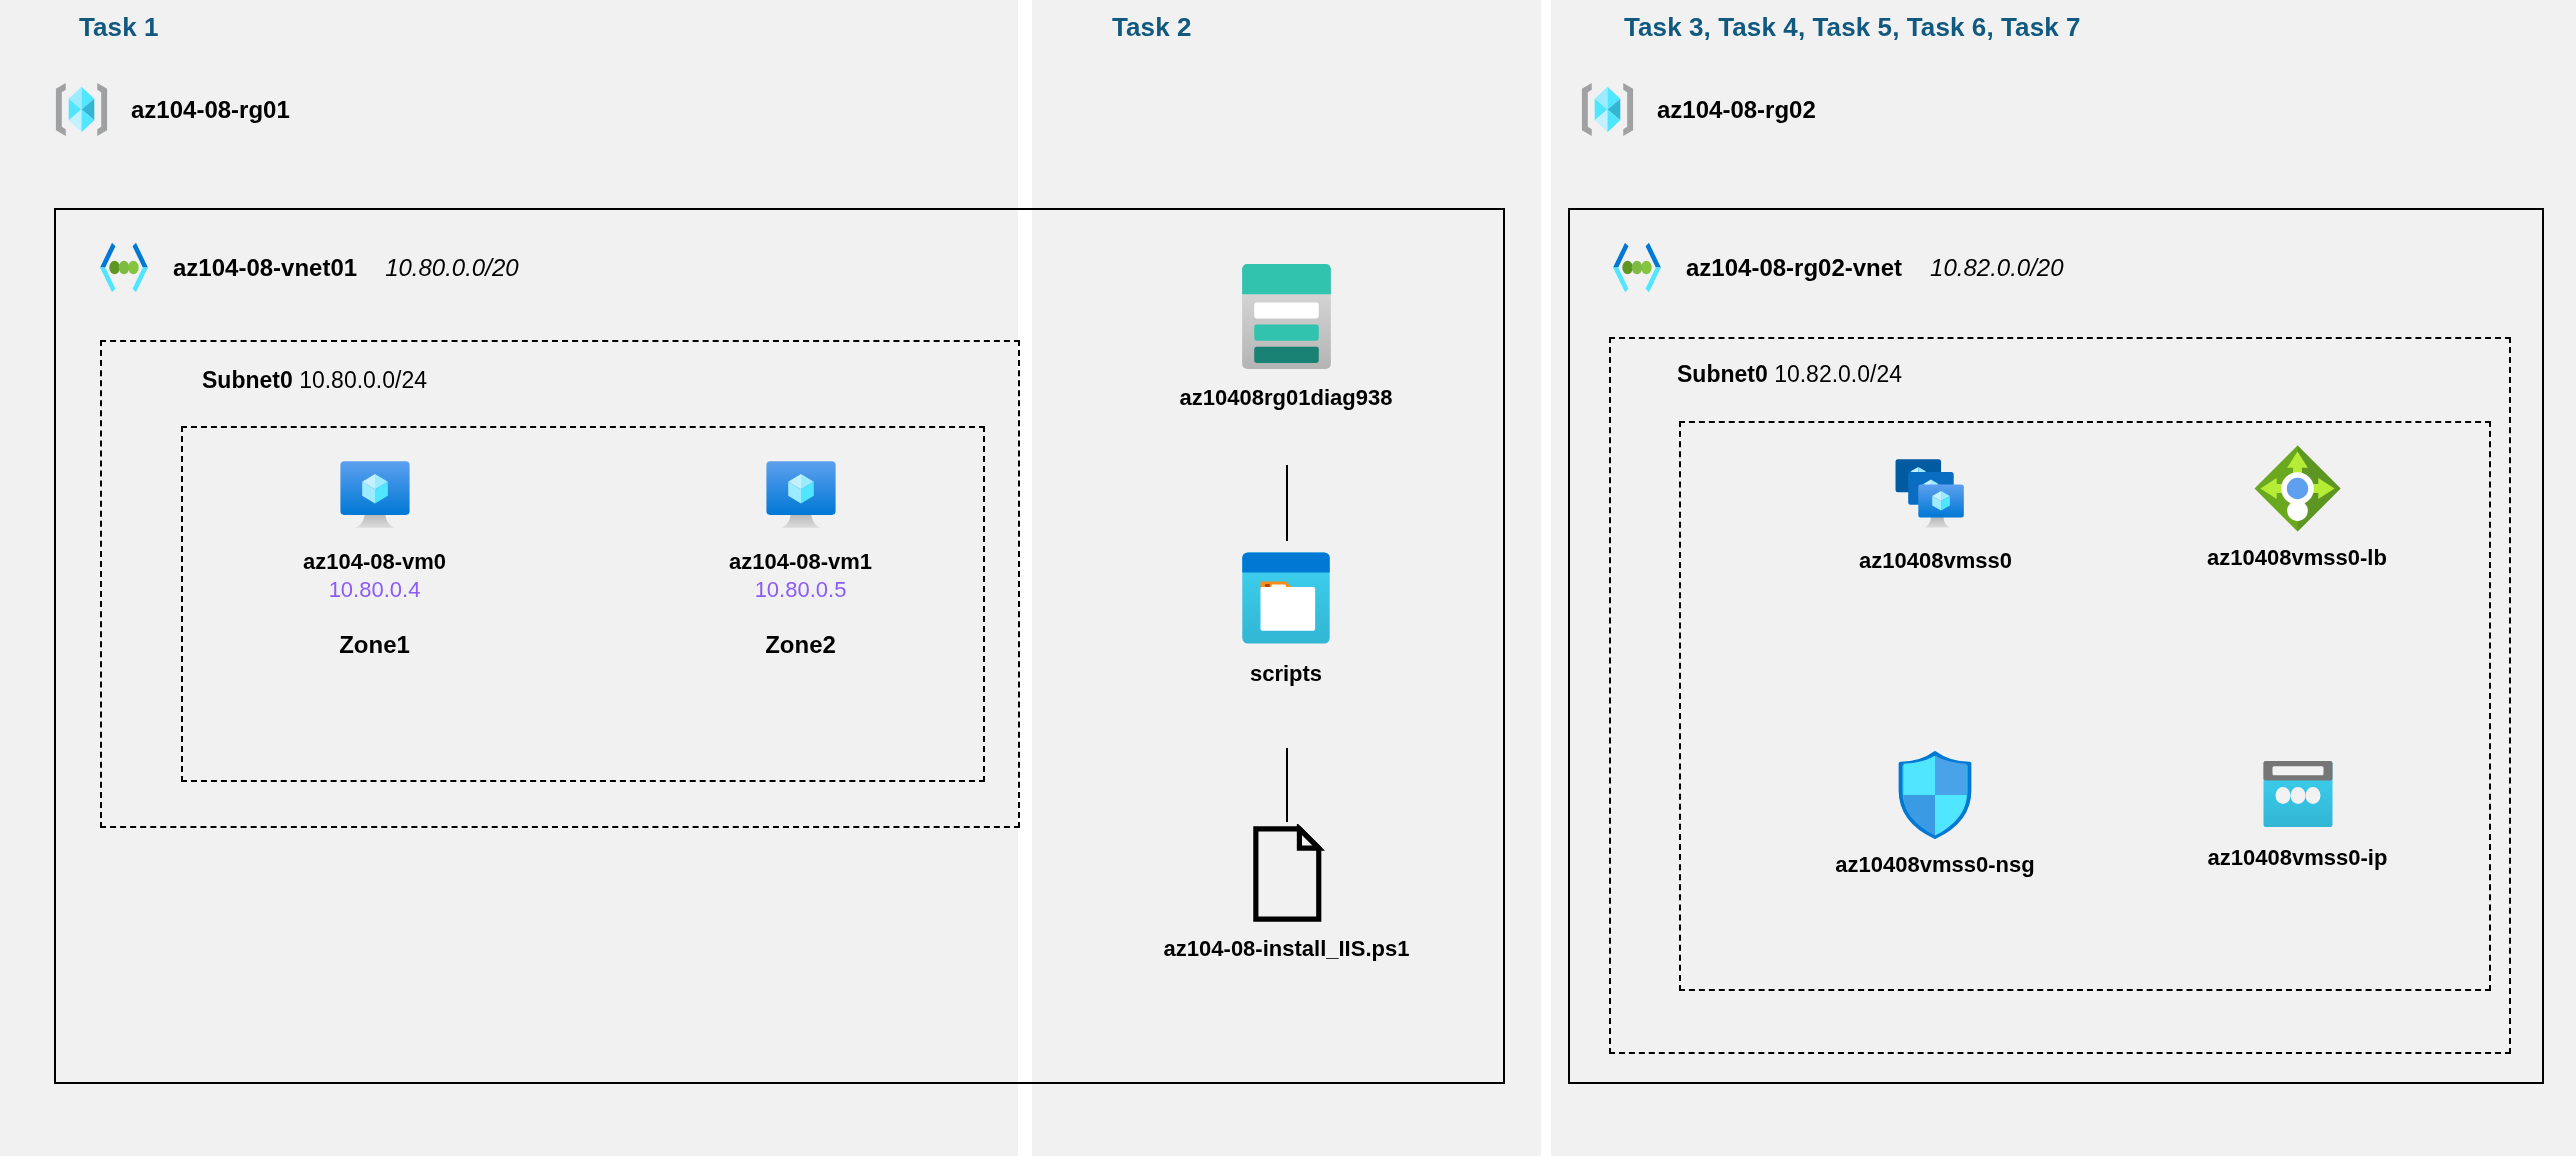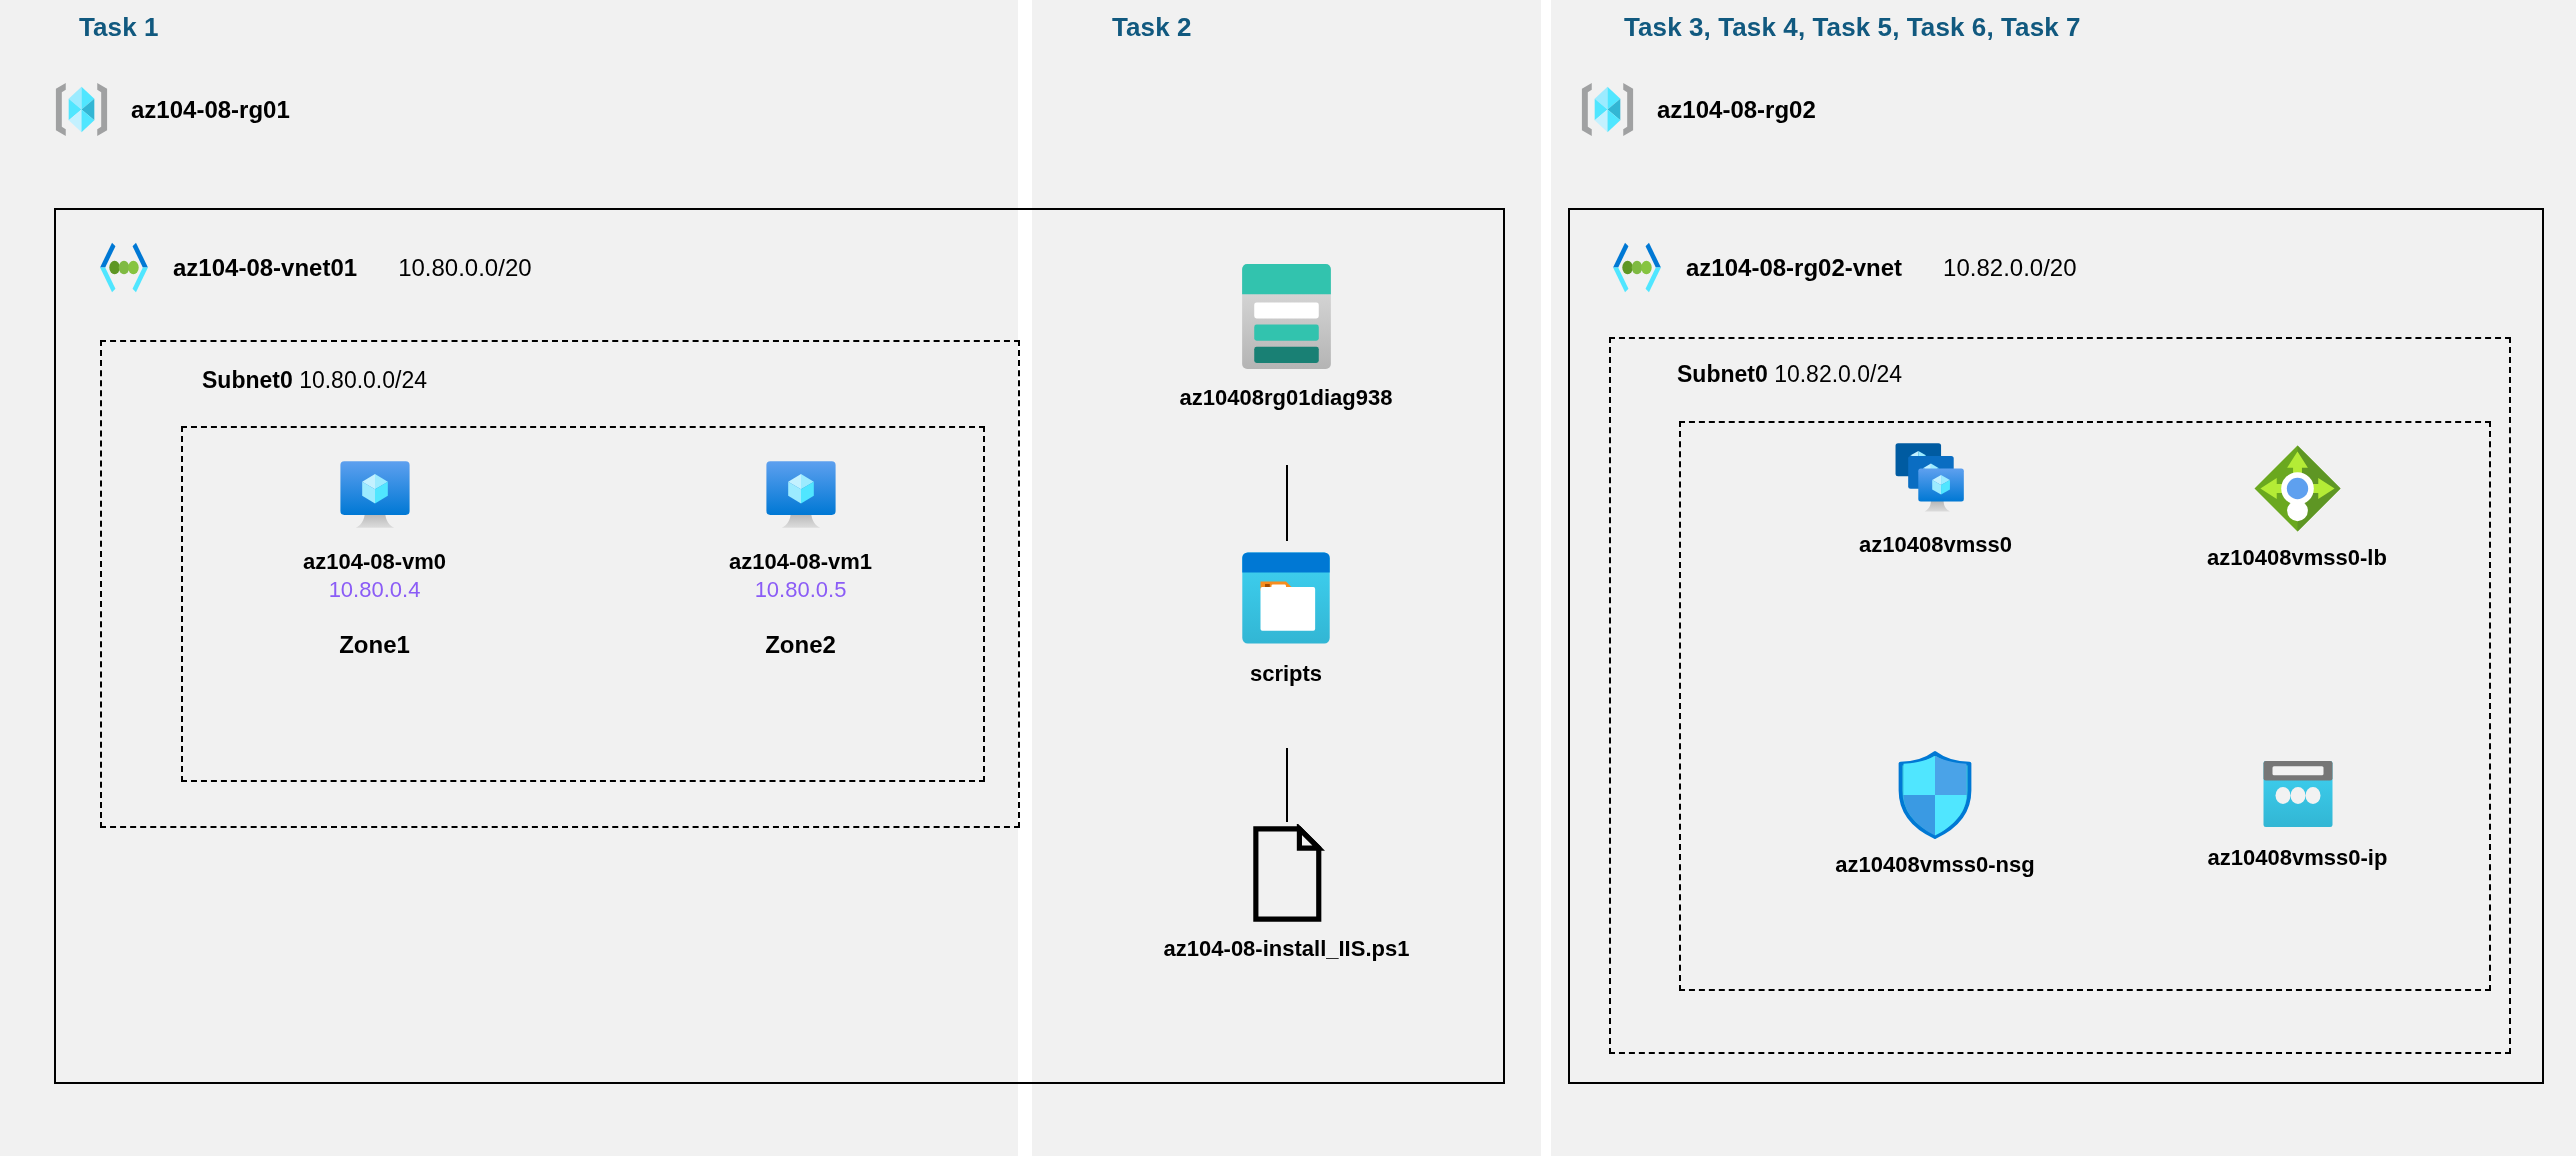--- a/index.html
+++ b/index.html
@@ -15,21 +15,21 @@
     font-weight:bold;
     font-size:26px;
     letter-spacing:0.1px;
     white-space:nowrap;
     margin-left:48px;
   }
   .solid-box{position:absolute;border:2.7px solid #000000;box-sizing:border-box;background:transparent;}
   .dash-box{position:absolute;border:2.7px dashed #000000;box-sizing:border-box;background:transparent;}
   .hdr-row{position:absolute;display:flex;align-items:center;gap:18px;white-space:nowrap;}
   .hdr-name{font-size:24px;font-weight:bold;color:#000;}
-  .hdr-cidr{font-size:24px;font-weight:normal;color:#000;margin-left:23px;}
+  .hdr-cidr{font-size:24px;font-weight:normal;color:#000;margin-left:10px;font-style:italic;}
   .sub-label{position:absolute;white-space:nowrap;font-size:23px;color:#000;}
   .sub-label b{font-weight:bold;}
   .sub-label span{font-weight:normal;}
   .node{position:absolute;display:flex;flex-direction:column;align-items:center;justify-content:flex-end;}
   .node-label{
     font-size:22px;font-weight:bold;color:#000;text-align:center;
     margin-top:10.8px;white-space:nowrap;line-height:1.28;
   }
   .node-sub{font-size:22px;font-weight:normal;color:#8b5cf6;text-align:center;line-height:1.3;}
   .node-zone{font-size:24px;font-weight:bold;color:#000;text-align:center;margin-top:26px;}
@@ -229,21 +229,21 @@
 </div>
 
 <div class="dash-box" style="left:1609px;top:337px;width:902px;height:717px;"></div>
 <div class="sub-label" style="left:1677px;top:361px;">
   <b>Subnet0</b>
   <span>10.82.0.0/24</span>
 </div>
 
 <div class="dash-box" style="left:1679px;top:421px;width:812px;height:570px;"></div>
 
-<div class="node" style="left:1814px;top:440px;width:243px;">
+<div class="node" style="left:1814px;top:456px;width:243px;">
   <span>
     <svg width="86" height="80" viewBox="0 0 68 62">
       <defs>
         <linearGradient id="vmss3" x1="0" y1="0" x2="0" y2="1">
           <stop offset="0" stop-color="#5ea0ef"></stop>
             <stop offset="1" stop-color="#0078d4"></stop>
         </linearGradient>
         <linearGradient id="vmsstand" x1="0" y1="0" x2="0" y2="1">
           <stop offset="0" stop-color="#b3b3b3"></stop>
             <stop offset="1" stop-color="#dcdcdc"></stop>

